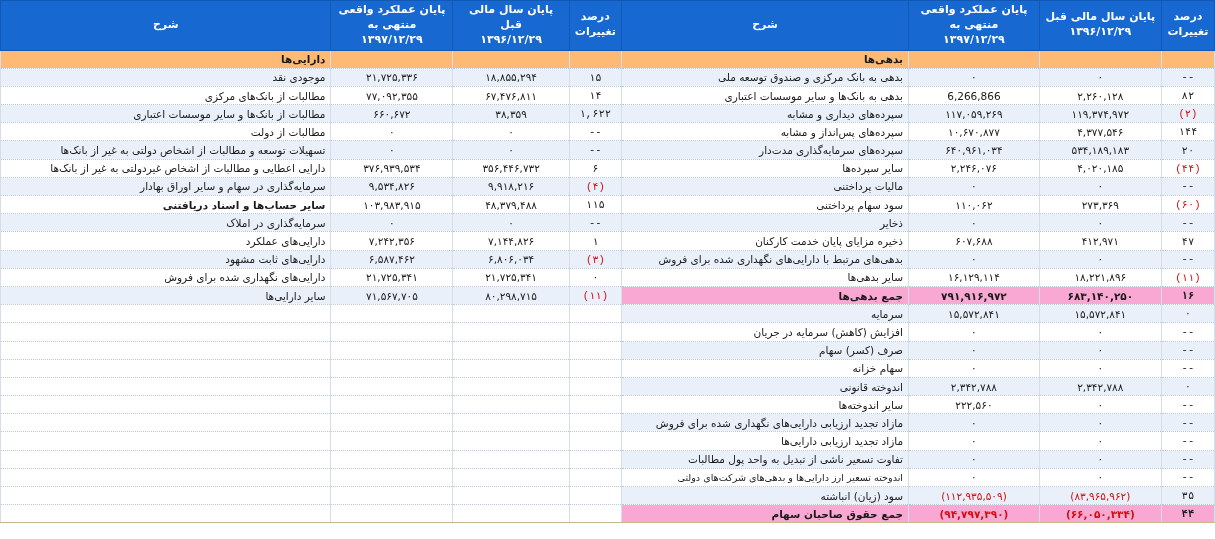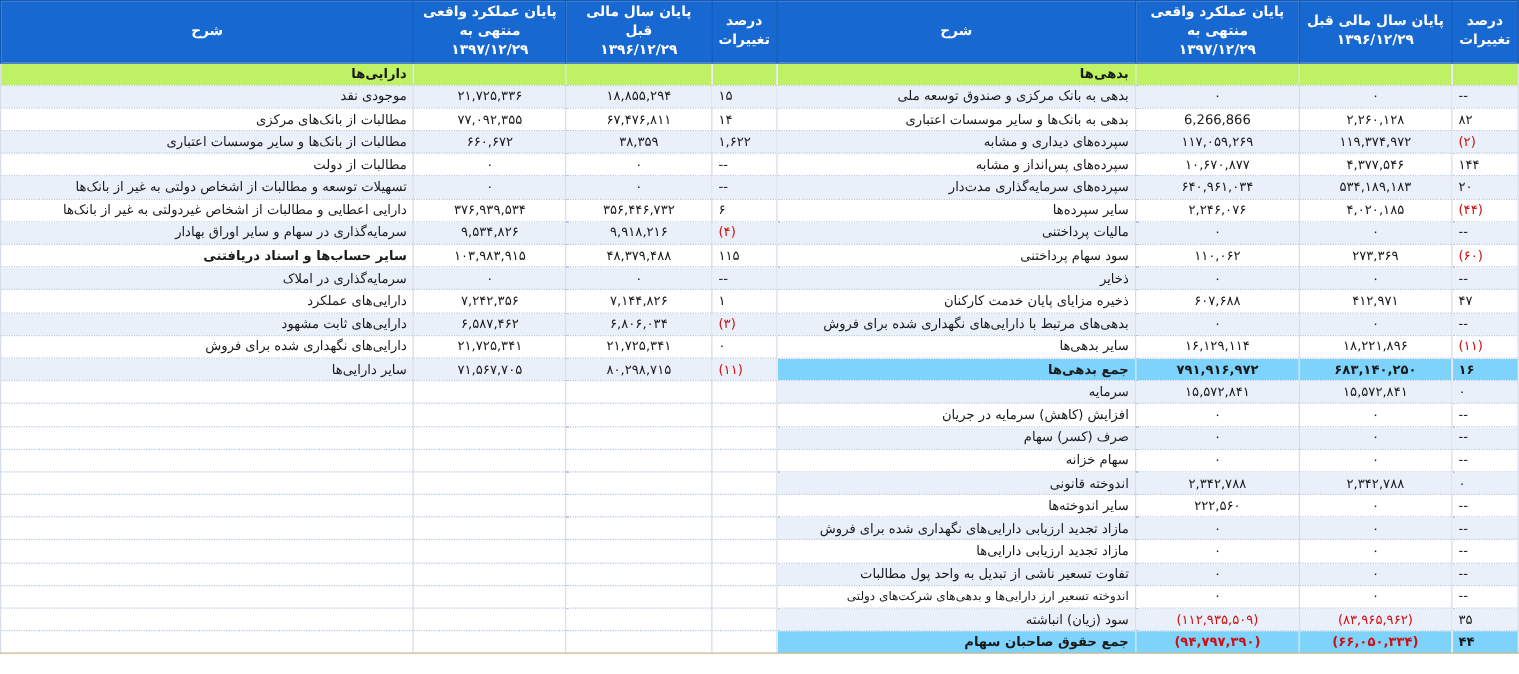--- a/index.html
+++ b/index.html
@@ -42,25 +42,25 @@
   col.c-act-r{width:110px;}
   col.c-prev-r{width:105px;}
   col.c-pct-r{width:47px;}
   col.c-desc-l{width:259px;}
   col.c-act-l{width:118px;}
   col.c-prev-l{width:110px;}
   col.c-pct-l{width:48px;}
 
   .desc{text-align:right;}
   .num{text-align:center;direction:ltr;font-size:10.5px;}
-  .pct{direction:ltr;}
-  .sec{font-weight:bold;background:#bef264;}
+  .pct{text-align:center;direction:ltr;font-family:Liberation Mono, monospace;}
+  .sec{font-weight:bold;background:#fdba74;}
   .band{background:#eaf0f9;}
   .white{background:#ffffff;}
-  .total{background:#7dd3fc;font-weight:bold;}
+  .total{background:#f9a8d4;font-weight:bold;}
   .neg{color:#d01010;}
   tbody tr:last-child td{border-bottom:1px solid #c6b98a;}
   .wrap2{white-space:normal;line-height:1.15;font-size:9.6px;text-align:right;}
 </style>
 </head>
 <body>
 
 <div class="sheet">
   <table>
     <colgroup>

